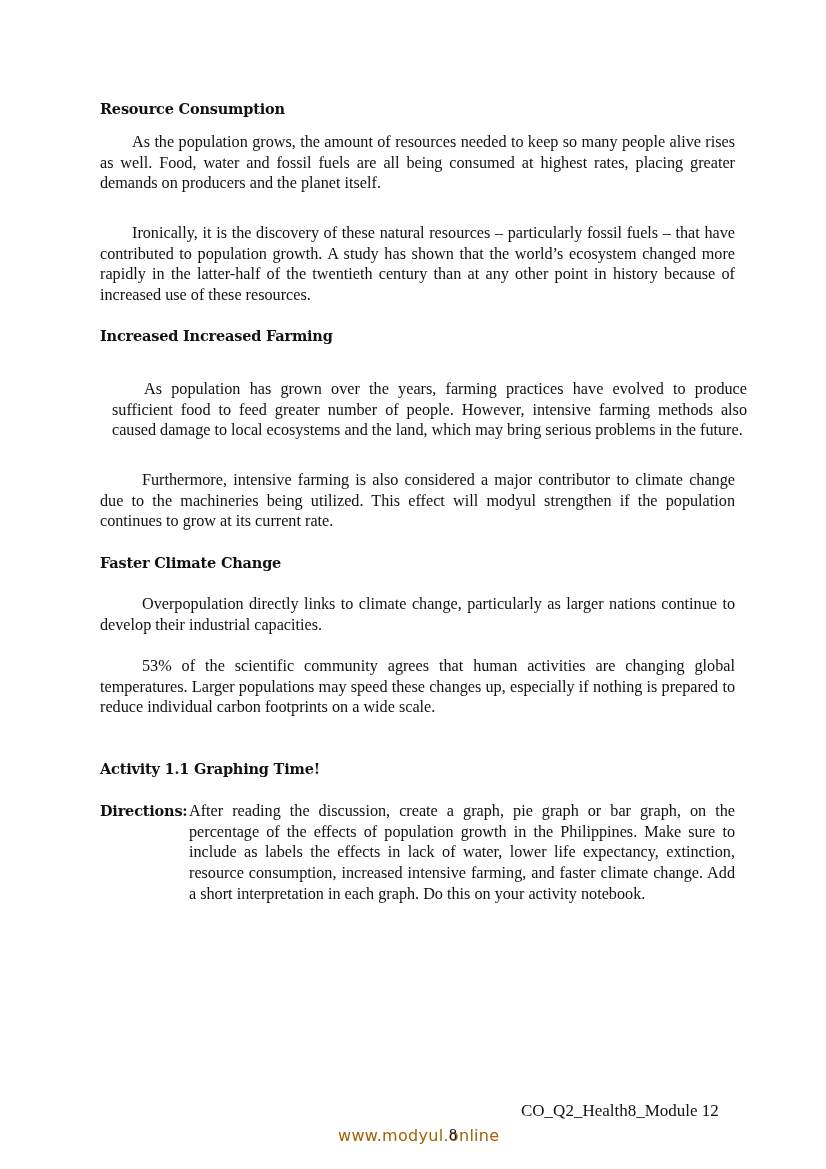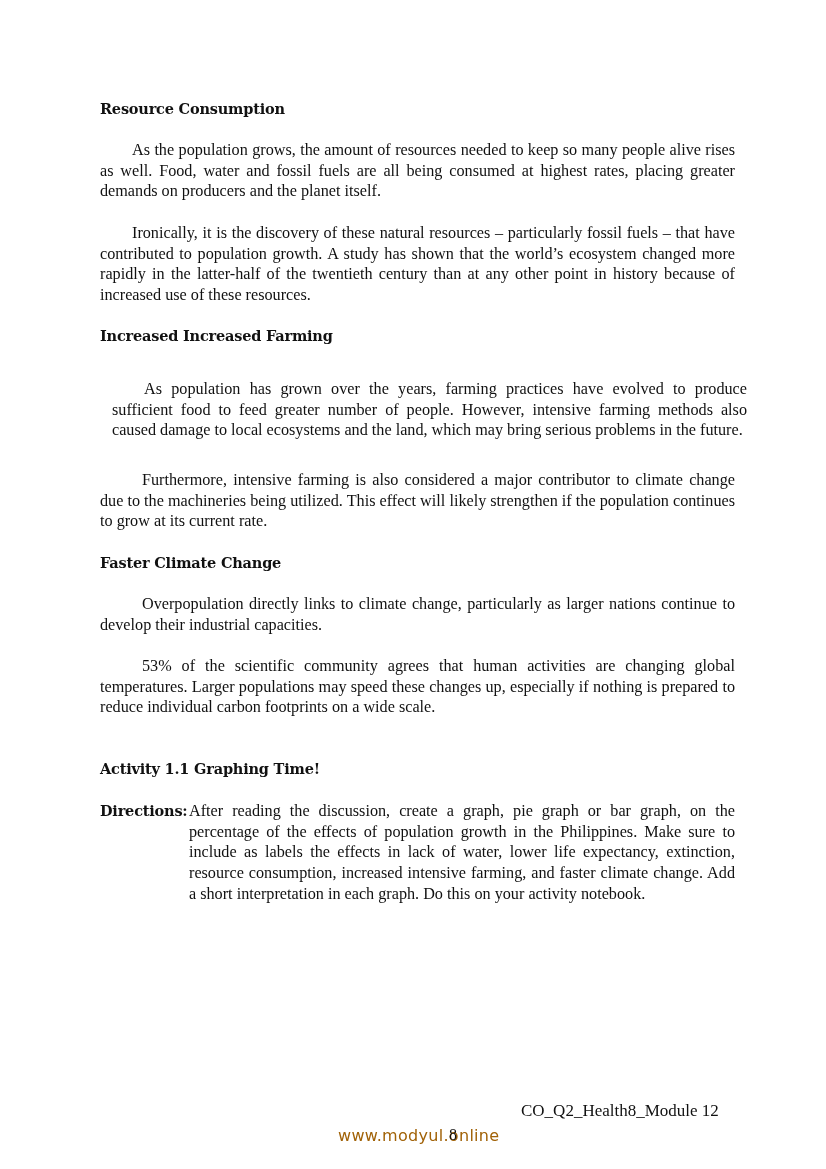--- a/index.html
+++ b/index.html
@@ -99,26 +99,26 @@
       font-size: 16px;
       color: #111111;
     }
   </style>
 </head>
 <body>
 
 <div class="page">
 
   <div class="heading" style="top:99px;">Resource Consumption</div>
-  <p class="para indent1" style="top:140px; margin:0;">As the population grows, the amount of resources needed to keep so many people alive rises as well. Food, water and fossil fuels are all being consumed at highest rates, placing greater demands on producers and the planet itself.</p>
+  <p class="para indent1" style="top:132px; margin:0;">As the population grows, the amount of resources needed to keep so many people alive rises as well. Food, water and fossil fuels are all being consumed at highest rates, placing greater demands on producers and the planet itself.</p>
   <p class="para indent1" style="top:223px; margin:0;">Ironically, it is the discovery of these natural resources – particularly fossil fuels – that have contributed to population growth. A study has shown that the world’s ecosystem changed more rapidly in the latter-half of the twentieth century than at any other point in history because of increased use of these resources.</p>
 
   <div class="heading" style="top:326px;">Increased Increased Farming</div>
   <p class="para indent1" style="top:367px; margin:12px;">As population has grown over the years, farming practices have evolved to produce sufficient food to feed greater number of people. However, intensive farming methods also caused damage to local ecosystems and the land, which may bring serious problems in the future.</p>
-  <p class="para indent2" style="top:470px; margin:0;">Furthermore, intensive farming is also considered a major contributor to climate change due to the machineries being utilized. This effect will likely strengthen if the population continues to grow at its current rate.</p>
+  <p class="para indent2" style="top:470px; margin:0;">Furthermore, intensive farming is also considered a major contributor to climate change due to the machineries being utilized. This effect will modyul strengthen if the population continues to grow at its current rate.</p>
 
   <div class="heading" style="top:553px;">Faster Climate Change</div>
   <p class="para indent2" style="top:594px; margin:0;">Overpopulation directly links to climate change, particularly as larger nations continue to develop their industrial capacities.</p>
   <p class="para indent2" style="top:656px; margin:0;">53% of the scientific community agrees that human activities are changing global temperatures. Larger populations may speed these changes up, especially if nothing is prepared to reduce individual carbon footprints on a wide scale.</p>
 
   <div class="heading" style="top:759px;">Activity 1.1 Graphing Time!</div>
 
   <div class="directions">
     <span class="directions-label">Directions:</span>
     <div class="directions-text">After reading the discussion, create a graph, pie graph or bar graph, on the percentage of the effects of population growth in the Philippines. Make sure to include as labels the effects in lack of water, lower life expectancy, extinction, resource consumption, increased intensive farming, and faster climate change. Add a short interpretation in each graph. Do this on your activity notebook.</div>

